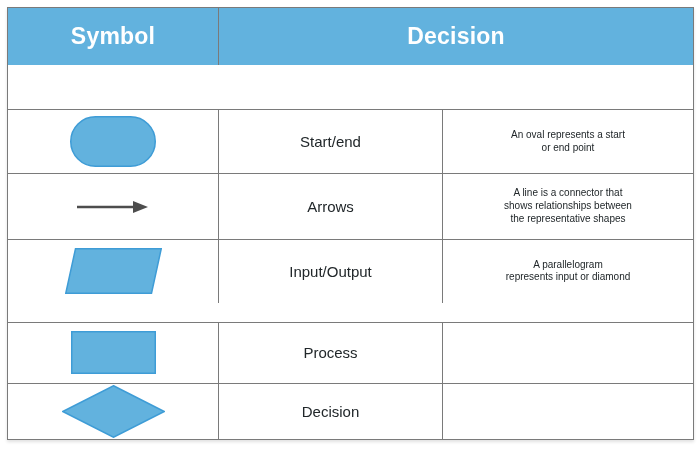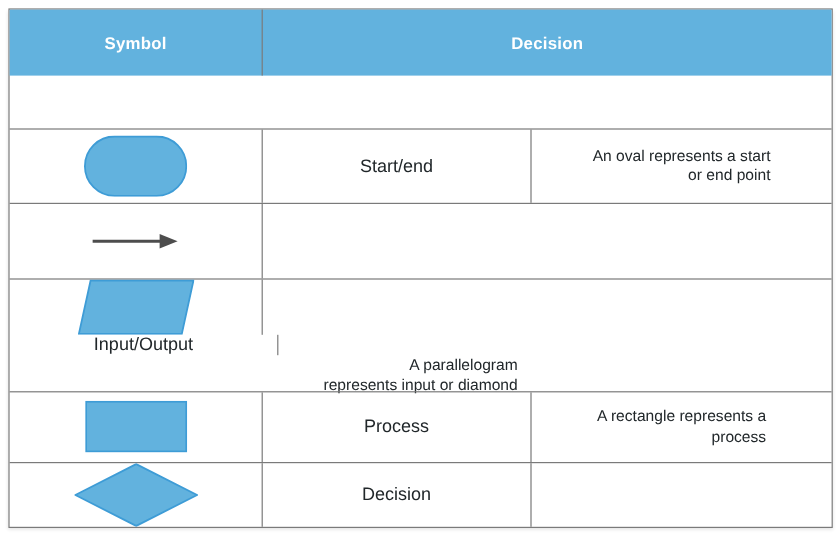--- a/index.html
+++ b/index.html
@@ -24,31 +24,31 @@
     display:flex;flex-direction:column;
   }
   .row{display:flex;width:100%;}
   .row + .row{border-top:1px solid var(--border);}
   .cell{display:flex;align-items:center;justify-content:center;text-align:center;}
   .col-symbol{width:211px;border-right:1px solid var(--border);}
   .col-name{width:224px;border-right:1px solid var(--border);}
   .col-function{flex:1;}
   .header-row{height:67px;background:var(--header-bg);}
   .header-row .cell{
-    color:var(--header-text);font-weight:bold;font-size:14px;letter-spacing:0.2px;
+    color:var(--header-text);font-weight:bold;font-size:23px;letter-spacing:0.2px;
   }
   .r1{height:75px;margin-top:44px;}
   .r2{height:77px;}
-  .r3{height:75px;flex-direction:column;}
+  .r3{height:75px;}
   .r4{height:71px;margin-top:19px;}
   .r5{height:66px;}
   .name-text{font-size:15px;color:var(--text);}
   .func-text{
-    font-size:13px;color:var(--text);line-height:1.28;
-    white-space:pre-line;max-width:220px;text-align:right;
+    font-size:10px;color:var(--text);line-height:1.28;
+    white-space:pre-line;max-width:220px;
   }
   .shape{fill:var(--shape-fill);stroke:var(--shape-stroke);stroke-width:1.5;}
   .arrow-line{stroke:var(--arrow);stroke-width:2.6;}
   .arrow-head{fill:var(--arrow);}
   svg{display:block;}
 </style>
 </head>
 <body>
 
 <div class="canvas">
@@ -78,20 +78,28 @@
       </div>
     </div>
 
     <div class="row r2">
       <div class="cell col-symbol">
         <svg width="72" height="14" viewBox="0 0 72 14">
           <line class="arrow-line" x1="0" y1="7" x2="58" y2="7"></line>
           <polygon class="arrow-head" points="56,1 71,7 56,13"></polygon>
         </svg>
       </div>
+      <div class="cell col-name">
+        <span class="name-text">Arrows</span>
+      </div>
+      <div class="cell col-function">
+        <span class="func-text">A line is a connector that
+shows relationships between
+the representative shapes</span>
+      </div>
     </div>
 
     <div class="row r3">
       <div class="cell col-symbol">
         <svg width="97" height="46" viewBox="0 0 97 46">
           <polygon class="shape" points="10.5,0.75 96.25,0.75 86.5,45.25 0.75,45.25"></polygon>
         </svg>
       </div>
       <div class="cell col-name">
         <span class="name-text">Input/Output</span>
@@ -104,24 +112,20 @@
 
     <div class="row r4">
       <div class="cell col-symbol">
         <svg width="85" height="43" viewBox="0 0 85 43">
           <rect class="shape" x="0.75" y="0.75" width="83.5" height="41.5"></rect>
         </svg>
       </div>
       <div class="cell col-name">
         <span class="name-text">Process</span>
       </div>
-      <div class="cell col-function">
-        <span class="func-text">A rectangle represents a
-process</span>
-      </div>
     </div>
 
     <div class="row r5">
       <div class="cell col-symbol">
         <svg width="103" height="53" viewBox="0 0 103 53">
           <polygon class="shape" points="51.5,0.75 102.25,26.5 51.5,52.25 0.75,26.5"></polygon>
         </svg>
       </div>
       <div class="cell col-name">
         <span class="name-text">Decision</span>

